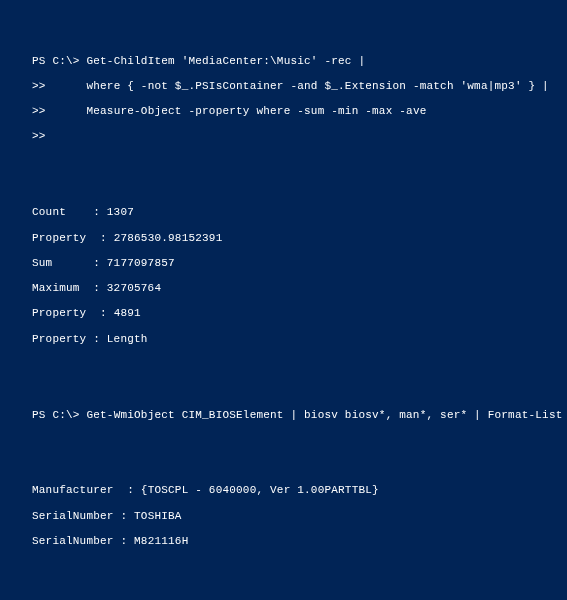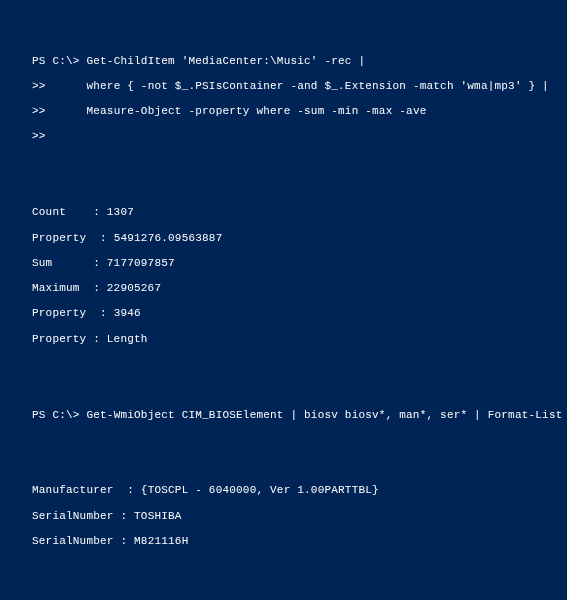--- a/index.html
+++ b/index.html
@@ -30,24 +30,24 @@
 
 
 
 <span class="line"><span>PS C:\&gt;</span> <span>Get-ChildItem 'MediaCenter:\Music' -rec |</span></span>
 <span class="line"><span>&gt;&gt;</span> <span>     where { -not $_.PSIsContainer -and $_.Extension -match 'wma|mp3' } |</span></span>
 <span class="line"><span>&gt;&gt;</span> <span>     Measure-Object -property where -sum -min -max -ave</span></span>
 <span class="line"><span>&gt;&gt;</span></span>
 <span class="line"> </span>
 <span class="line"> </span>
 <span class="line"><span>Count    : </span><span>1307</span></span>
-<span class="line"><span>Property  : </span><span>5491276.09563887</span></span>
+<span class="line"><span>Property  : </span><span>2786530.98152391</span></span>
 <span class="line"><span>Sum      : </span><span>7177097857</span></span>
-<span class="line"><span>Maximum  : </span><span>22905267</span></span>
-<span class="line"><span>Property  : </span><span>3946</span></span>
+<span class="line"><span>Maximum  : </span><span>32705764</span></span>
+<span class="line"><span>Property  : </span><span>4891</span></span>
 <span class="line"><span>Property : </span><span>Length</span></span>
 <span class="line"> </span>
 <span class="line"> </span>
 <span class="line"><span>PS C:\&gt;</span> <span>Get-WmiObject CIM_BIOSElement | biosv biosv*, man*, ser* | Format-List</span></span>
 <span class="line"> </span>
 <span class="line"> </span>
 <span class="line"><span>Manufacturer  : </span><span>{TOSCPL - 6040000, Ver 1.00PARTTBL}</span></span>
 <span class="line"><span>SerialNumber : </span><span>TOSHIBA</span></span>
 <span class="line"><span>SerialNumber : </span><span>M821116H</span></span>
 <span class="line"> </span>

